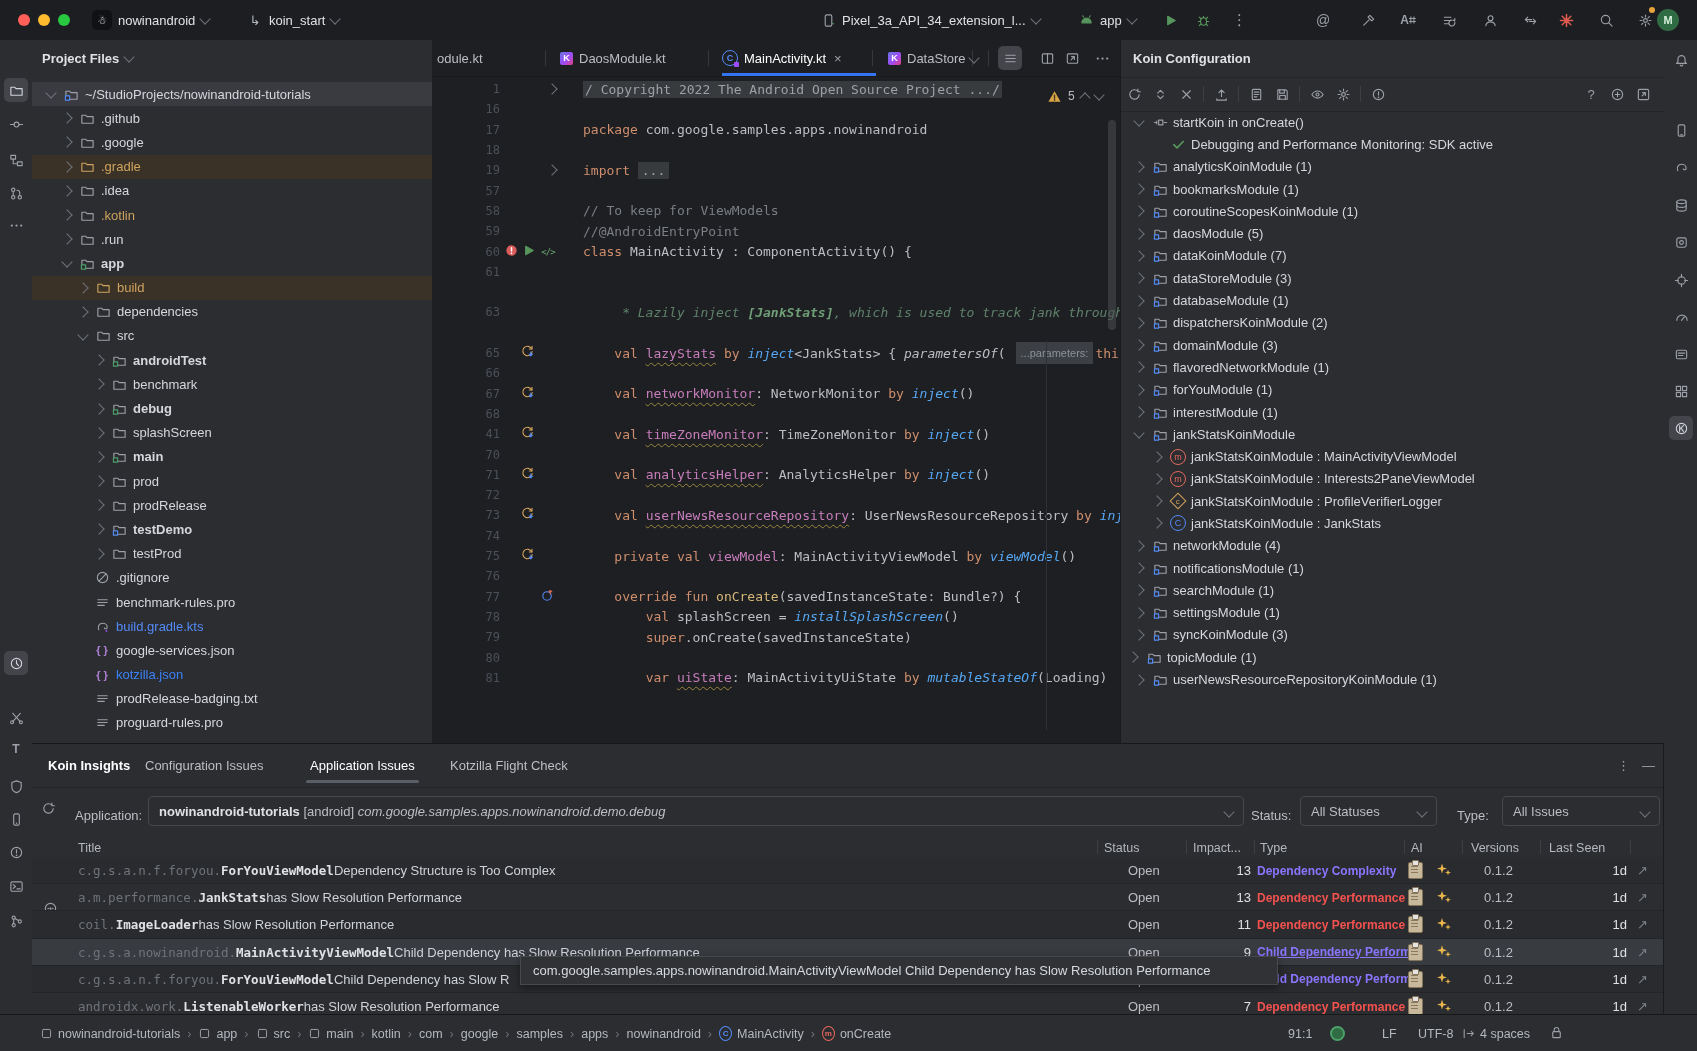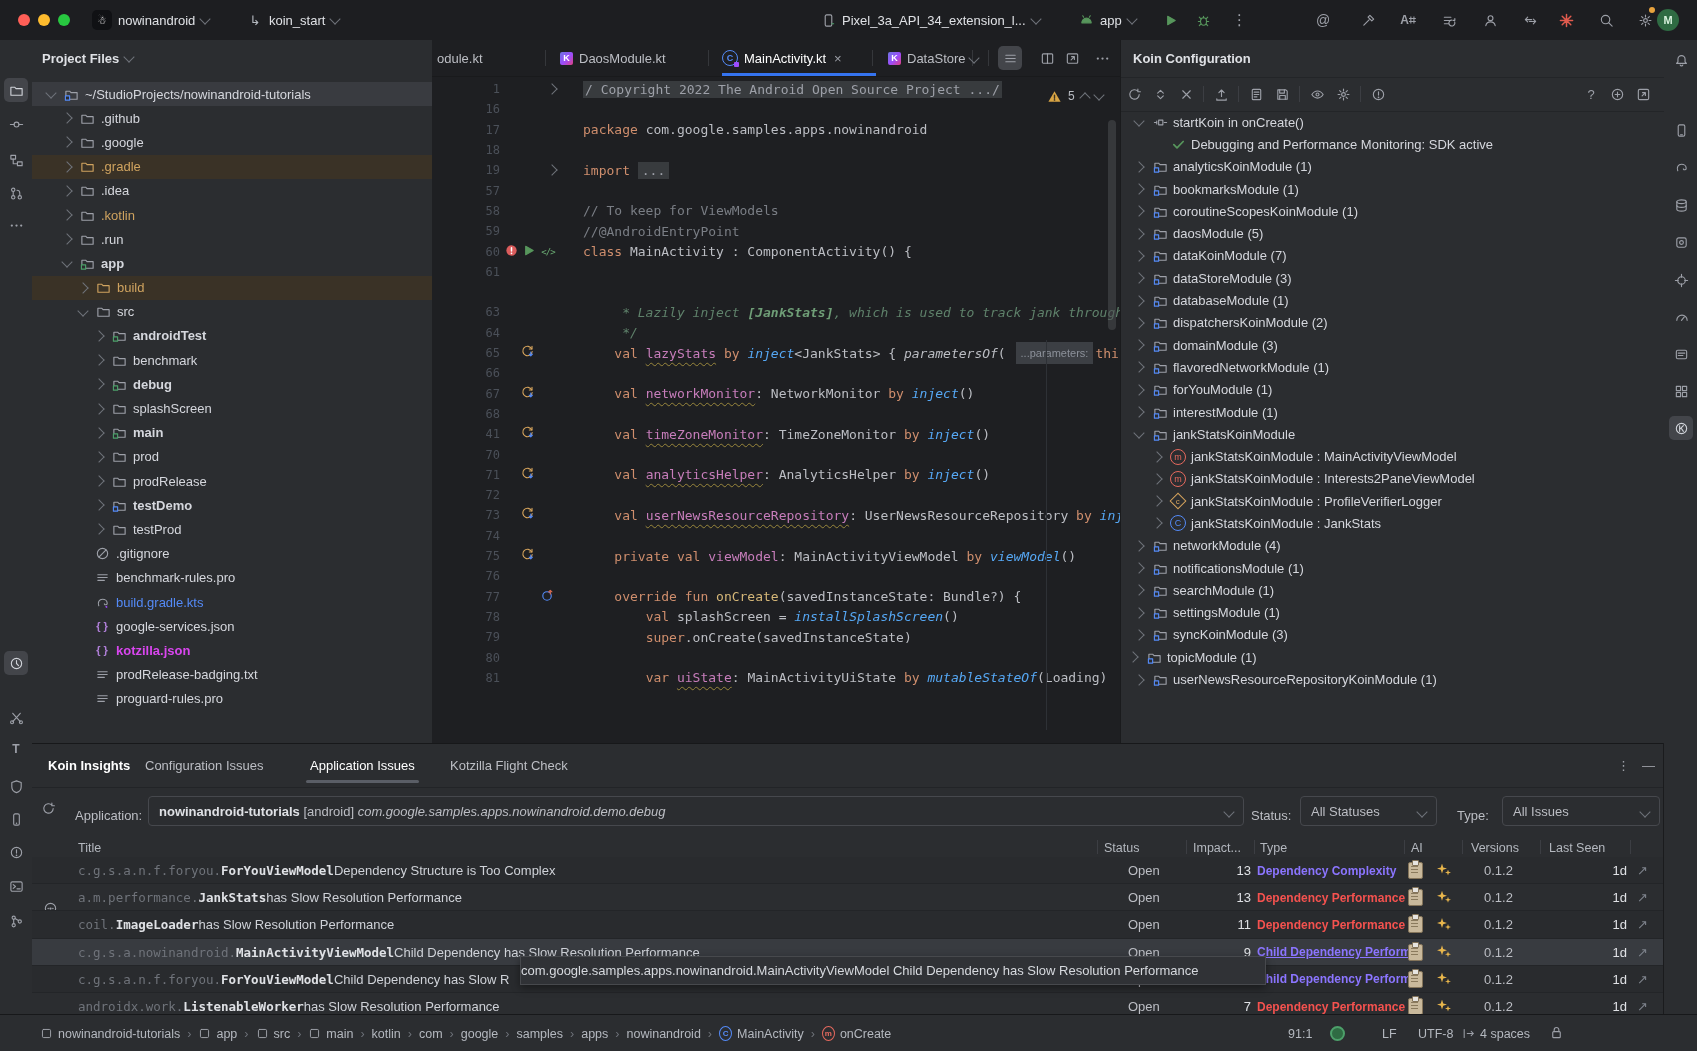--- a/index.html
+++ b/index.html
@@ -31,21 +31,21 @@
   
   #ppanel{left:32px;top:40px;width:400px;height:703px;background:var(--panel);border-right:1px solid var(--line);overflow:hidden;}
   .ppanel-hd{height:36px;display:flex;align-items:center;padding-left:10px;gap:6px;font-weight:700;}
   .tree{position:absolute;left:0;top:42px;right:0;}
   .trow{height:24.2px;display:flex;align-items:center;gap:4px;font-size:13px;color:#d5d7dd;white-space:nowrap;}
   .trow .lbl{margin-left:2px;}
   .trow.sel{background:var(--sel);}
   .trow.exc{background:var(--exc);}
   .trow .orange{color:var(--excTxt);}
   .trow .blue{color:var(--lblue);}
-  .trow .red{color:#d946ef;font-weight:bold;}
+  .trow .red{color:#3b82f6;}
   .trow .b{font-weight:700;}
   .spc{display:inline-block;width:14px;flex:0 0 auto;}
   
   #editor{left:432px;top:40px;width:688px;height:703px;background:var(--bg);overflow:hidden;}
   #tabstrip{position:absolute;left:0;top:0;width:688px;height:36px;border-bottom:1px solid #191a1c;}
   .tab{position:absolute;top:0;height:36px;display:flex;align-items:center;gap:6px;color:var(--txt2);font-size:13px;}
   .tab.active{color:#ffffff;}
   .tab .under{position:absolute;left:0;right:0;bottom:0;height:3px;background:var(--blue);}
   .tabsep{position:absolute;top:10px;width:1px;height:16px;background:#35373b;}
   .kicon{width:13px;height:13px;border-radius:2px;background:linear-gradient(135deg,#6D74E1,#9D4CFB 55%,#E0417E);color:#fff;font-size:9px;font-weight:700;display:flex;align-items:center;justify-content:center;}
@@ -95,21 +95,21 @@
   .irow.hl{background:#383b40;}
   .irow .cell{position:absolute;top:0;height:27.2px;display:flex;align-items:center;}
   .rowline{position:absolute;left:0;right:0;bottom:0;height:1px;background:#232528;}
   .mono{font-family:"DejaVu Sans Mono","Liberation Mono",monospace;}
   .t-red{color:var(--red);} .t-purple{color:var(--purple);}
   .clipb{width:13px;height:15px;background:#c9b99c;border:1px solid #84745a;border-radius:2px;position:relative;}
   .clipb:before{content:"";position:absolute;left:3px;top:-3px;width:5px;height:4px;background:#e6e4e0;border:1px solid #84745a;border-radius:1px;}
   .clipb:after{content:"";position:absolute;left:2px;top:3px;width:7px;height:1px;background:#8a7a5d;box-shadow:0 3px 0 #8a7a5d,0 6px 0 #8a7a5d;}
   .spark{position:relative;width:16px;height:16px;}
   .spark i{position:absolute;background:#e8b64c;clip-path:polygon(50% 0,62% 38%,100% 50%,62% 62%,50% 100%,38% 62%,0 50%,38% 38%);}
-  #tooltip{position:absolute;left:520px;top:956px;width:744px;height:27px;background:#303236;border:1px solid #47494d;box-shadow:0 3px 8px rgba(0,0,0,.4);display:flex;align-items:center;font-size:13px;color:#d6d9de;z-index:50;white-space:nowrap;}
+  #tooltip{position:absolute;left:520px;top:956px;width:744px;height:27px;background:#303236;border:1px solid #47494d;box-shadow:0 3px 8px rgba(0,0,0,.4);display:flex;align-items:center;padding-left:12px;font-size:13px;color:#d6d9de;z-index:50;white-space:nowrap;}
   
   #statusbar{left:0;top:1014px;width:1697px;height:37px;background:var(--panel);border-top:1px solid #17181a;display:flex;align-items:center;font-size:12.5px;color:#b4b8bf;}
   .crumb{display:flex;align-items:center;gap:5px;margin-right:7px;white-space:nowrap;}
   .csep{color:#6f737a;margin-right:7px;}
   .minicirc{width:13px;height:13px;border-radius:50%;display:flex;align-items:center;justify-content:center;font-size:8px;font-weight:700;}
   .star4{width:12px;height:12px;background:#c9cdd4;clip-path:polygon(50% 0,60% 40%,100% 50%,60% 60%,50% 100%,40% 60%,0 50%,40% 40%);}
 </style>
 </head>
 <body>
 
@@ -514,20 +514,29 @@
         <div class="trow exc" style="padding-left:44px">
           <span class="chev  dim" style="margin:0 4px 0 3px"></span>
           <span class="ic">
             <svg viewBox="0 0 16 16" width="15" height="15" fill="none" stroke="#cfa35f" stroke-width="1.2" stroke-linecap="round" stroke-linejoin="round">
               <path d="M2 4.5h4l1.5 1.5H14v7H2z"></path>
             </svg>
           </span>
           <span class="lbl orange ">build</span>
         </div>
         <div class="trow " style="padding-left:44px">
+          <span class="chev  dim" style="margin:0 4px 0 3px"></span>
+          <span class="ic">
+            <svg viewBox="0 0 16 16" width="15" height="15" fill="none" stroke="#9da0a8" stroke-width="1.2" stroke-linecap="round" stroke-linejoin="round">
+              <path d="M2 4.5h4l1.5 1.5H14v7H2z"></path>
+            </svg>
+          </span>
+          <span class="lbl  ">dependencies</span>
+        </div>
+        <div class="trow " style="padding-left:44px">
           <span class="chev down dim" style="margin:-2px 4px 0 3px"></span>
           <span class="ic">
             <svg viewBox="0 0 16 16" width="15" height="15" fill="none" stroke="#9da0a8" stroke-width="1.2" stroke-linecap="round" stroke-linejoin="round">
               <path d="M2 4.5h4l1.5 1.5H14v7H2z"></path>
             </svg>
           </span>
           <span class="lbl  ">src</span>
         </div>
         <div class="trow " style="padding-left:60px">
           <span class="chev  dim" style="margin:0 4px 0 3px"></span>
@@ -784,24 +793,20 @@
               </svg></span><span style="width:20px;display:inline-flex;justify-content:center"><span style="color:#6aab73;font-size:9px;letter-spacing:-1px">&lt;/&gt;</span></span></span>
     <span class="ctext"><span class="tk-kw">class </span><span class="tk-t">MainActivity : ComponentActivity() {</span></span></div>
         <div class="cline" style="top:182.7px">
     <span class="lnum">61</span>
     <span class="gut"></span>
     <span class="ctext"></span></div>
         <div class="cline" style="top:223.3px">
     <span class="lnum">63</span>
     <span class="gut"></span>
     <span class="ctext"><span class="tk-d">     * Lazily inject </span><span class="tk-db">[JankStats]</span><span class="tk-d">, which is used to track jank throughout the</span></span></div>
-        <div class="cline" style="top:243.6px">
-    <span class="lnum">64</span>
-    <span class="gut"></span>
-    <span class="ctext"><span class="tk-d">     */</span></span></div>
         <div class="cline" style="top:263.9px">
     <span class="lnum">65</span>
     <span class="gut"><span style="margin-left:18px"><svg viewBox="0 0 16 16" width="15" height="15" fill="none" stroke="#9da0a8" stroke-width="1.2" stroke-linecap="round" stroke-linejoin="round">
                 <path d="M12.5 5.2A5 5 0 1 0 13 8" stroke="#d5a35c"></path>
                 <path d="M12.8 2.5v2.8h-2.8" stroke="#d5a35c"></path>
                 <path d="M11.5 8.5v4M9.8 10.8l1.7 1.8 1.7-1.8" stroke="#548af7"></path>
               </svg></span></span>
     <span class="ctext"><span class="tk-t">    </span><span class="tk-kw">val </span><span class="tk-p">lazyStats</span><span class="tk-kw"> by </span><span class="tk-f">inject</span><span class="tk-t">&lt;JankStats&gt; { </span><span class="tk-it">parametersOf</span><span class="tk-t">( </span><span class="tk-hint">...parameters:</span><span class="tk-kw">thi</span></span></div>
         <div class="cline" style="top:284.2px">
     <span class="lnum">66</span>

